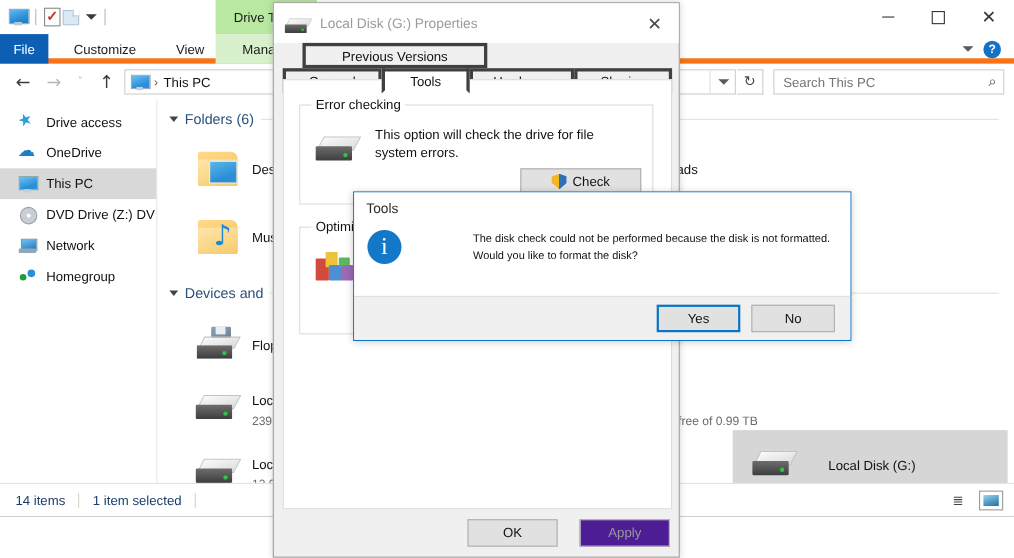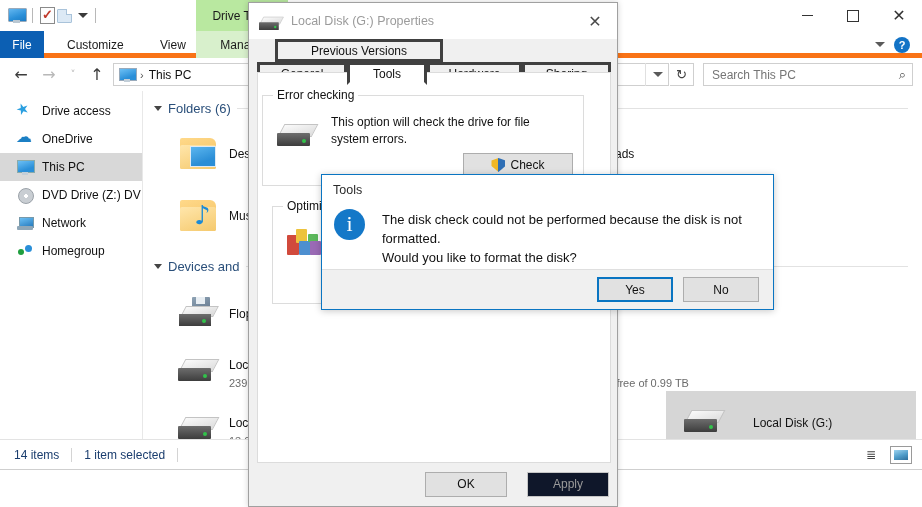--- a/index.html
+++ b/index.html
@@ -382,21 +382,21 @@
   }
   .gb-body {
     display: flex; gap: 12px; padding: 18px 14px 10px 14px; align-items: flex-start;
   }
   .gb-text { font-size: 12px; color: #111; line-height: 1.45; }
   .btn {
     border: 1px solid #adadad; background: #e1e1e1;
     font-size: 12px; color: #111; font-family: "Liberation Sans", sans-serif;
     display: flex; align-items: center; justify-content: center; gap: 5px;
   }
-  .btn.disabled { color: #9a9a9a; background:#0f172a; border-color:#c6c6c6; }
+  .btn.disabled { color: #9a9a9a; background:#4c1d95; border-color:#c6c6c6; }
   .shield {
     width: 14px; height: 14px; position: relative; flex: none;
   }
   .shield::before {
     content:""; position: absolute; inset: 0;
     background: linear-gradient(90deg,#f0b726 0%, #f0b726 50%, #2f6fb5 50%, #2f6fb5 100%);
     clip-path: polygon(50% 0, 100% 18%, 100% 58%, 50% 100%, 0 58%, 0 18%);
   }
   .ic-optimize { width: 36px; height: 32px; position: relative; flex: none; }
   .ic-optimize i {
@@ -424,21 +424,21 @@
     height: 64px; background: #ffffff;
     display: flex; align-items: flex-start; gap: 17px; padding: 4px 16px 0 12px;
   }
   .info-icon {
     width: 31px; height: 31px; border-radius: 50%;
     background: #1478c8; color: #fff; flex: none;
     display: flex; align-items: center; justify-content: center;
     font-size: 22px; font-family: "Liberation Serif", serif; font-weight: normal;
     line-height: 1; padding-bottom: 2px;
   }
-  .td-text { font-size: 13px; color: #111; line-height: 1.45; padding-top: 2px; }
+  .td-text { font-size: 10px; color: #111; line-height: 1.45; padding-top: 2px; margin-left: 48px; }
   .td-footer {
     height: 40px; background: #f0f0f0; border-top: 1px solid #dfdfdf;
     display: flex; align-items: center; justify-content: flex-end;
     gap: 10px; padding-right: 14px;
   }
   .td-footer .btn { width: 76px; height: 25px; }
   .td-footer .btn.default { border: 2px solid #0a75c2; background: #e1e1e1; }
 </style>
 </head>
 <body>
@@ -660,21 +660,21 @@
 
   <div class="pd-tabs">
     <div class="pd-tab r1" style="left:18px; width:168px;">Previous Versions</div>
     <div class="pd-tab r2" style="left:0px; width:90px;">General</div>
     <div class="pd-tab r2 active" style="left:90px; width:80px;">Tools</div>
     <div class="pd-tab r2" style="left:170px; width:95px;">Hardware</div>
     <div class="pd-tab r2" style="left:265px; width:89px;">Sharing</div>
   </div>
 
   <div class="pd-panel">
-    <div class="groupbox" style="left:4px; top:22px; width:322px; height:91px;">
+    <div class="groupbox" style="left:14px; top:22px; width:322px; height:91px;">
       <span class="gb-label">Error checking</span>
       <div class="gb-body">
         <span class="ic-drive" style="margin-top:8px">
           <span class="top"></span>
             <span class="face"></span>
             <span class="led"></span>
         </span>
         <span class="gb-text">This option will check the drive for file system errors.</span>
       </div>
       <div class="btn" style="position:absolute; right:10px; bottom:8px; width:110px; height:24px;">

